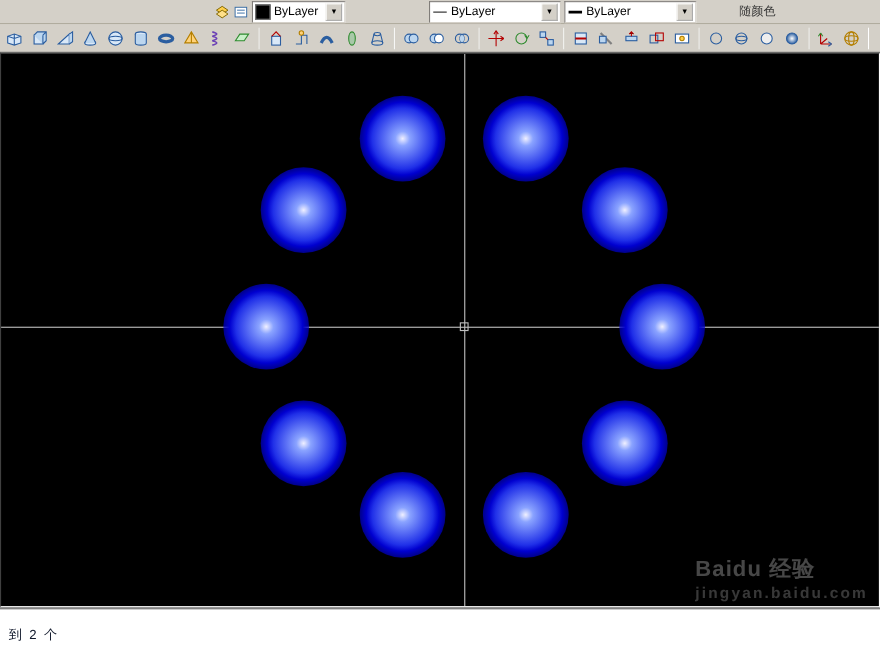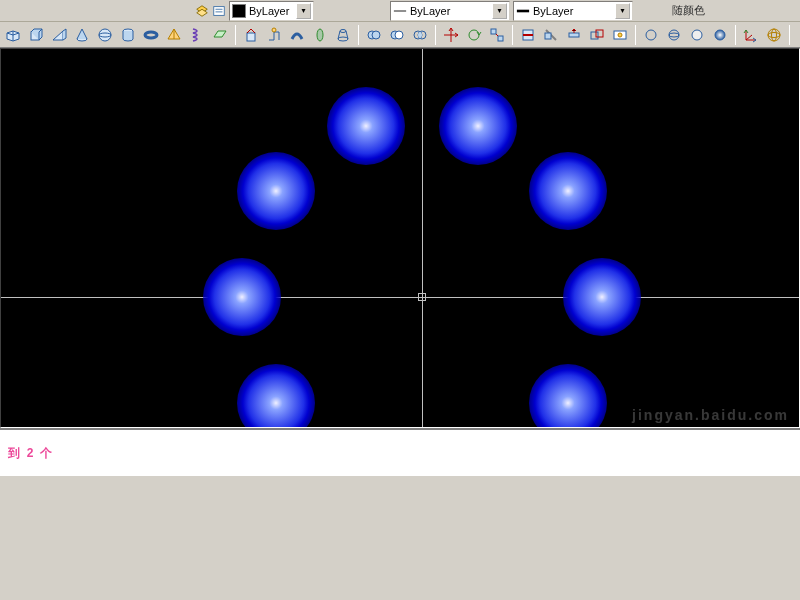--- a/index.html
+++ b/index.html
@@ -1,17 +1,17 @@
 <!DOCTYPE html>
 <html><head>
 <meta charset="utf-8">
 <style>
   * { box-sizing: border-box; margin: 0; padding: 0; }
   html, body { width: 800px; height: 600px; overflow: hidden; font-family: Tahoma, Arial, sans-serif; font-size: 11px; background: #d4d0c8; }
-  .app { display: flex; flex-direction: column; width: 800px; height: 476px; }
+  .app { display: flex; flex-direction: column; width: 800px; height: 600px; }
 
   
   .prop-row { height: 22px; background: #d4d0c8; display: flex; align-items: center; border-bottom: 1px solid #aca899; padding: 0 2px; gap: 3px; }
   .prop-cell { display: flex; align-items: center; height: 20px; }
   .prop-spacer { width: 190px; }
   .layer-icon, .color-swatch { width: 14px; height: 14px; margin-right: 3px; display: inline-flex; align-items: center; justify-content: center; }
   .color-swatch { background: #000; border: 1px solid #808080; }
   .combo { background: #fff; border: 1px inset #d4d0c8; height: 20px; display: flex; align-items: center; padding: 0 2px; font-size: 11px; }
   .combo .drop { margin-left: auto; width: 15px; height: 16px; background: #d4d0c8; border: 1px outset #fff; display: flex; align-items: center; justify-content: center; font-size: 8px; }
   .layer-combo { width: 85px; }
@@ -28,21 +28,21 @@
   .tool-svg { width: 16px; height: 16px; }
 
   
   .viewport { flex: 1 1 auto; background: #000; position: relative; border-left: 1px solid #404040; border-top: 1px solid #404040; border-right: 1px solid #fff; border-bottom: 1px solid #fff; margin: 0; overflow: hidden; }
   .crosshair-h { position: absolute; left: 0; right: 0; top: 248px; height: 1px; background: #c0c0c0; }
   .crosshair-v { position: absolute; top: 0; bottom: 0; left: 421px; width: 1px; background: #c0c0c0; }
   .pickbox { position: absolute; width: 8px; height: 8px; border: 1px solid #c0c0c0; left: 417px; top: 244px; }
   .orb { position: absolute; width: 78px; height: 78px; border-radius: 50%; background: radial-gradient(circle at 50% 50%, #f0f0ff 0%, #8aa3ff 12%, #2030e8 50%, #0000d0 60%, rgba(0,0,160,0.15) 88%, rgba(0,0,0,0) 100%); transform: translate(-50%, -50%); }
 
   
-  .cmd { height: 48px; background: #fff; border-top: 2px solid #808080; padding: 6px 8px; font-size: 12px; color: #ec4899; display: flex; align-items: center; font-weight: bold; }
+  .cmd { height: 48px; background: #fff; border-top: 2px solid #808080; padding: 6px 8px; font-size: 12px; color: #0f172a; display: flex; align-items: center; }
   .cmd .cmd-text { white-space: pre; }
 
   
   .watermark { position: absolute; right: 10px; bottom: 4px; color: rgba(255,255,255,0.28); font-size: 20px; font-weight: bold; letter-spacing: 1px; pointer-events: none; }
   .watermark .sub { display: block; font-size: 14px; color: rgba(255,255,255,0.22); letter-spacing: 2px; text-align: right; }
 </style>
 </head>
 <body>
 
 <div class="app">
@@ -313,20 +313,21 @@
         <div class="orb" style="left: 601px; top: 248px; width: 78px; height: 78px;"></div>
         <div class="orb" style="left: 566.623px; top: 353.801px; width: 78px; height: 78px;"></div>
         <div class="orb" style="left: 476.623px; top: 419.19px; width: 78px; height: 78px;"></div>
         <div class="orb" style="left: 365.377px; top: 419.19px; width: 78px; height: 78px;"></div>
         <div class="orb" style="left: 275.377px; top: 353.801px; width: 78px; height: 78px;"></div>
         <div class="orb" style="left: 241px; top: 248px; width: 78px; height: 78px;"></div>
         <div class="orb" style="left: 275.377px; top: 142.199px; width: 78px; height: 78px;"></div>
         <div class="orb" style="left: 365.377px; top: 76.8098px; width: 78px; height: 78px;"></div>
       </div>
     <div class="watermark">
+      <span>Baidu 经验</span>
       <span class="sub">jingyan.baidu.com</span>
     </div>
   </div>
 
   <div class="cmd">
     <span class="cmd-text">到  2  个</span>
   </div>
 
 </div>
 

